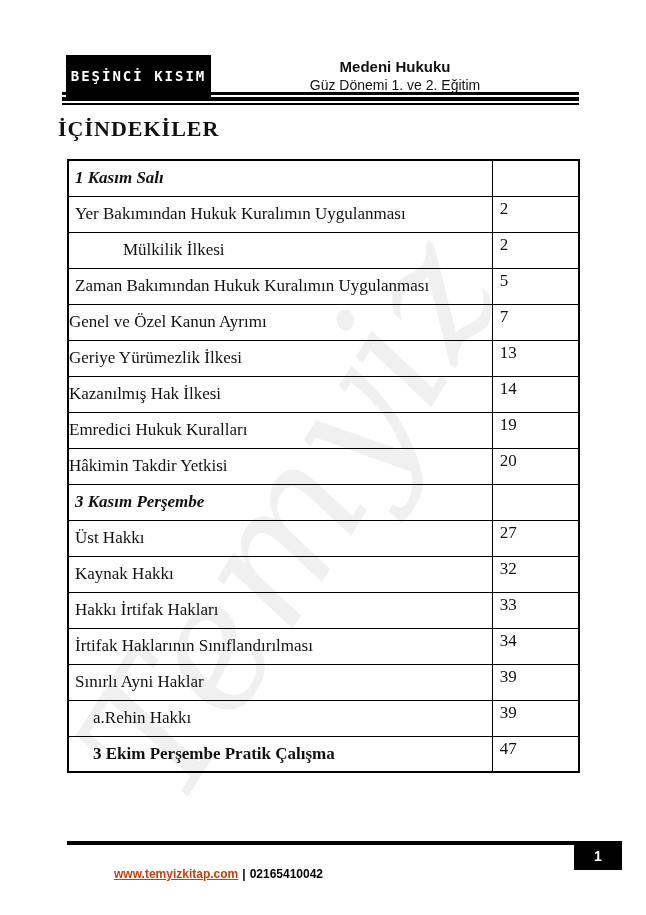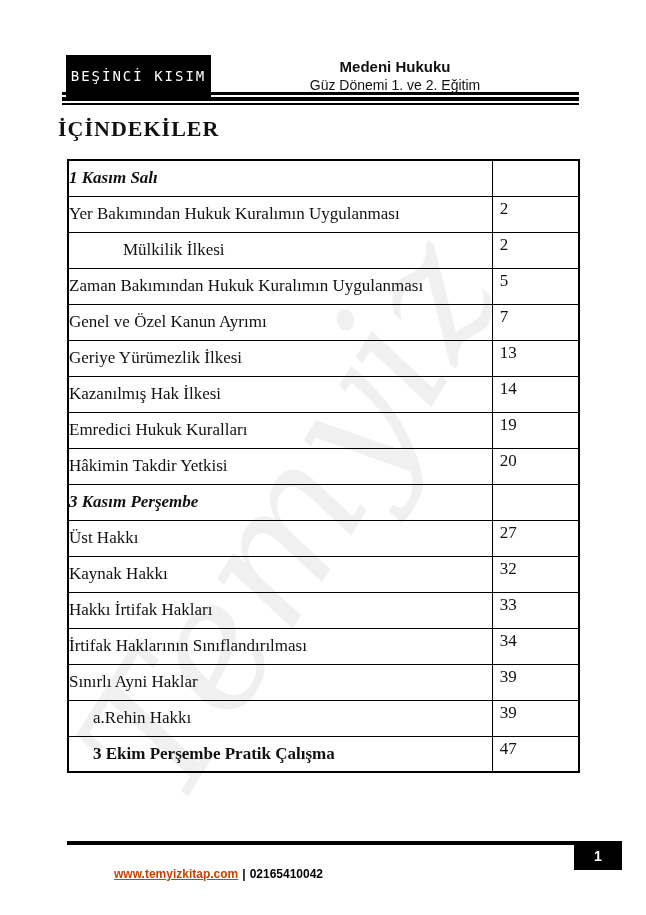--- a/index.html
+++ b/index.html
@@ -32,21 +32,21 @@
   .header {
     position:absolute; left:66px; top:55px; width:513px;
     display:flex; z-index:2;
   }
   .section-box {
     width:145px; height:42px;
     background:#000;
     color:#fff;
     display:flex; align-items:center; justify-content:center;
     font-family:"DejaVu Sans Mono", monospace;
-    font-weight:normal;
+    font-weight:bold;
     font-size:14px;
     letter-spacing:2px;
     z-index:3;
   }
   .header-titles {
     flex:1;
     text-align:center;
     padding-top:3px;
     font-family:"Liberation Sans", sans-serif;
   }
@@ -74,21 +74,21 @@
   .toc-table td {
     border:1px solid #000;
     height:36px;
     font-size:17px;
     background:transparent;
   }
   .toc-table tr:first-child td { border-top-width:2px; }
   .toc-table tr:last-child td { border-bottom-width:2px; }
   .toc-table td:first-child { border-left-width:2px; width:426px; vertical-align:middle; }
   .toc-table td:last-child { border-right-width:2px; width:87px; vertical-align:top; padding:2px 0 0 7px; }
-  td.ind-0 { }
+  td.ind-0 { padding-left:6px; }
   td.ind-1 { }
   td.ind-2 { padding-left:54px; }
   td.ind-s { padding-left:24px; }
   td.day  { font-weight:bold; font-style:italic; }
   td.bold { font-weight:bold; }
   
   .footer-rule {
     position:absolute; left:67px; top:841px;
     width:507px; height:4px; background:#000;
   }

